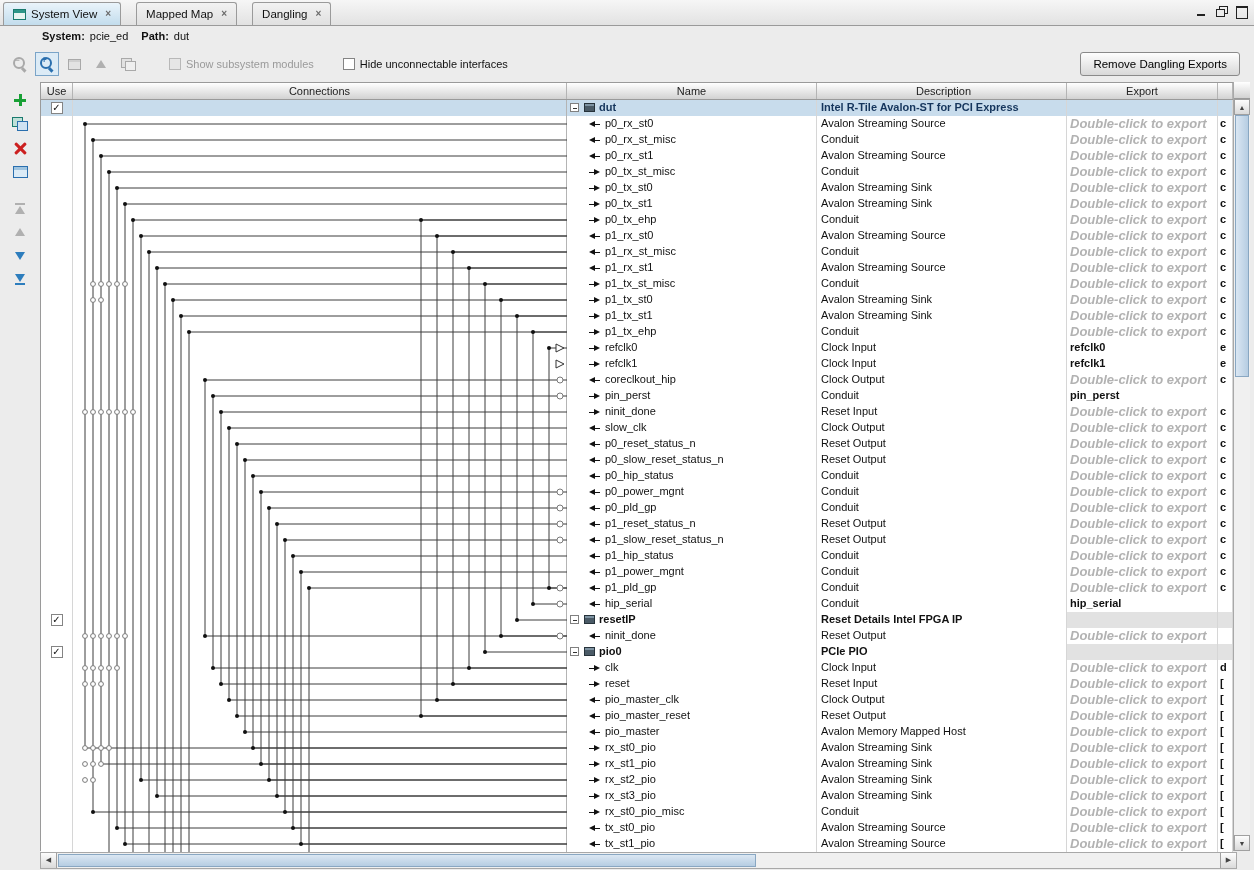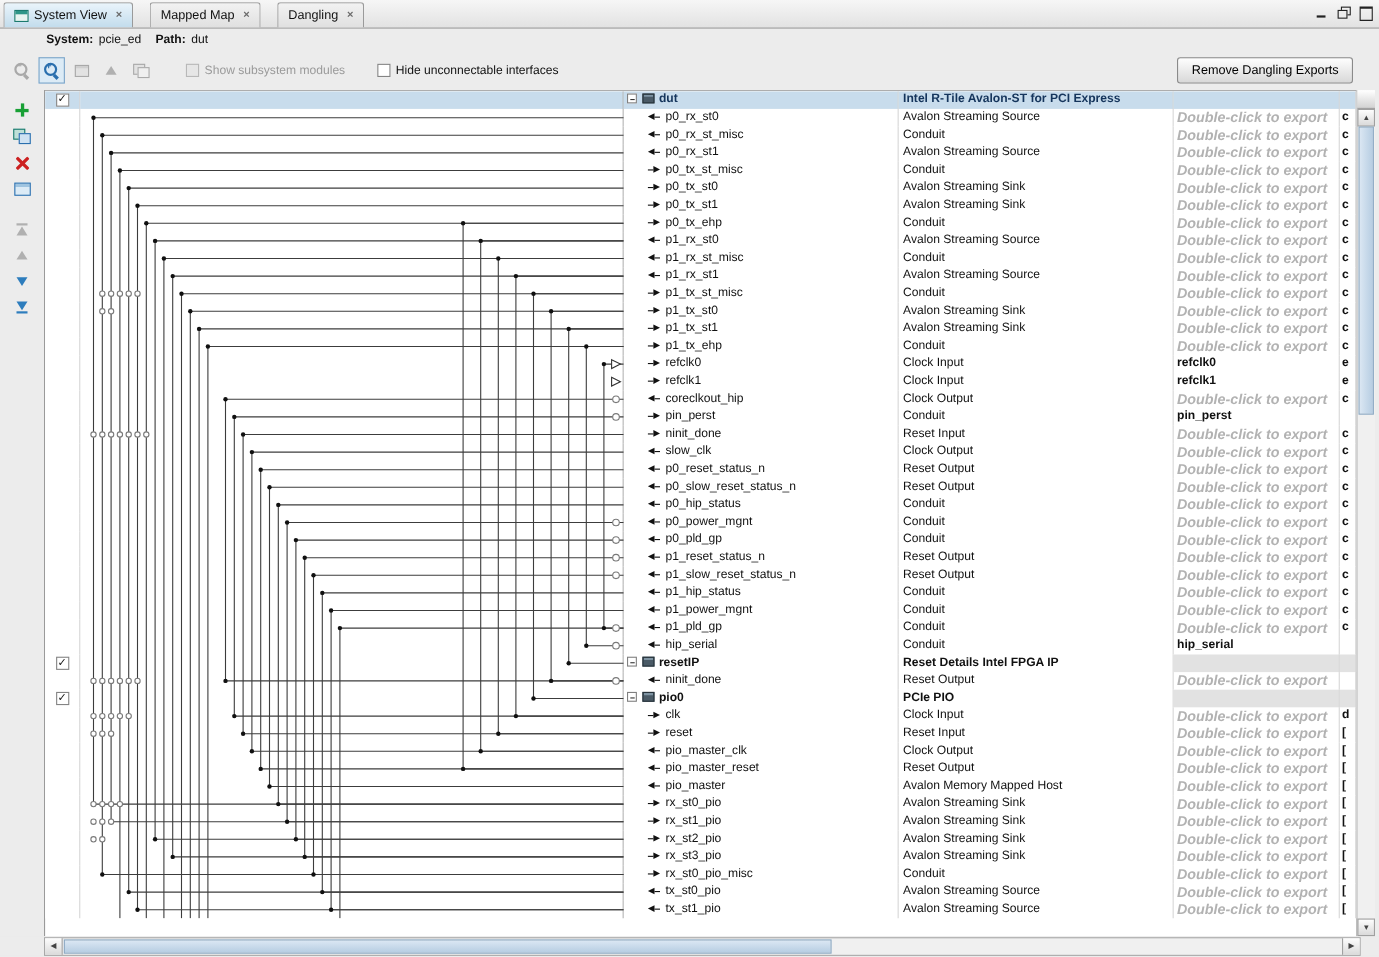--- a/index.html
+++ b/index.html
@@ -43,21 +43,21 @@
   .dbl-ic { position:relative; width:15px; height:13px; }
   .dbl-ic::before { content:""; position:absolute; left:0; top:0; width:9px; height:8px; border:1px solid #a9a9a9; background:#e2e2e2; }
   .dbl-ic::after { content:""; position:absolute; right:0; bottom:0; width:9px; height:8px; border:1px solid #a9a9a9; background:#efefef; }
   .cb-row { display:flex; align-items:center; gap:5px; margin-left:26px; }
   .checkbox { width:12px; height:12px; background:#fff; border:1px solid #848484; display:inline-flex;
     align-items:center; justify-content:center; font-size:10px; line-height:1; }
   .checkbox.disabled { background:#e6e6e6; border-color:#b8b8b8; }
   .disabled-label { color:#9a9a9a; }
   .push { flex:1; }
   .btn { height:24px; padding:0 12px; border:1px solid #8a8a8a; border-radius:3px;
-    background:linear-gradient(#fefefe,#d8d8d8); font-size:11.5px; margin-right:16px; }
+    background:linear-gradient(#fefefe,#d8d8d8); font-size:11.5px; margin-right:6px; }
 
   
   .content { display:flex; height:769px; }
   .side-toolbar { width:40px; display:flex; flex-direction:column; align-items:center; padding-top:8px; gap:4px; }
   .sbtn { width:24px; height:20px; display:flex; flex-direction:column; align-items:center; justify-content:center; }
   .gap8 { height:8px; }
   .plus-ic { position:relative; width:14px; height:14px; }
   .plus-ic::before { content:""; position:absolute; left:5.5px; top:1px; width:3px; height:12px; background:#18a035; }
   .plus-ic::after  { content:""; position:absolute; left:1px; top:5.5px; width:12px; height:3px; background:#18a035; }
   .conn-ic { position:relative; width:16px; height:14px; }
@@ -216,20 +216,28 @@
     <span class="sbtn blue">
         <span class="tri-down"></span>
       </span>
     <span class="sbtn blue">
         <span class="tri-down"></span>
         <span class="hbar"></span>
       </span>
   </div>
 
   <div class="table-wrap">
+    <div class="thead">
+      <div class="th c-use">Use</div>
+      <div class="th c-conn">Connections</div>
+      <div class="th c-name">Name</div>
+      <div class="th c-desc">Description</div>
+      <div class="th c-exp">Export</div>
+      <div class="th c-extra"></div>
+    </div>
     <div class="tbody" id="tbody">
       <svg id="conn-svg" width="494" height="752" viewBox="0 0 494 752">
           <path d="M12 24H494" stroke="#3c3c3c" fill="none"></path>
           <path d="M12 24V648" stroke="#3c3c3c" fill="none"></path>
           <circle cx="12" cy="24" r="2" fill="#101010"></circle>
           <path d="M12 648H494" stroke="#3c3c3c" fill="none"></path>
           <circle cx="12" cy="648" r="2" fill="#101010"></circle>
           <path d="M20 40H494" stroke="#3c3c3c" fill="none"></path>
           <path d="M20 40V712" stroke="#3c3c3c" fill="none"></path>
           <circle cx="20" cy="40" r="2" fill="#101010"></circle>

